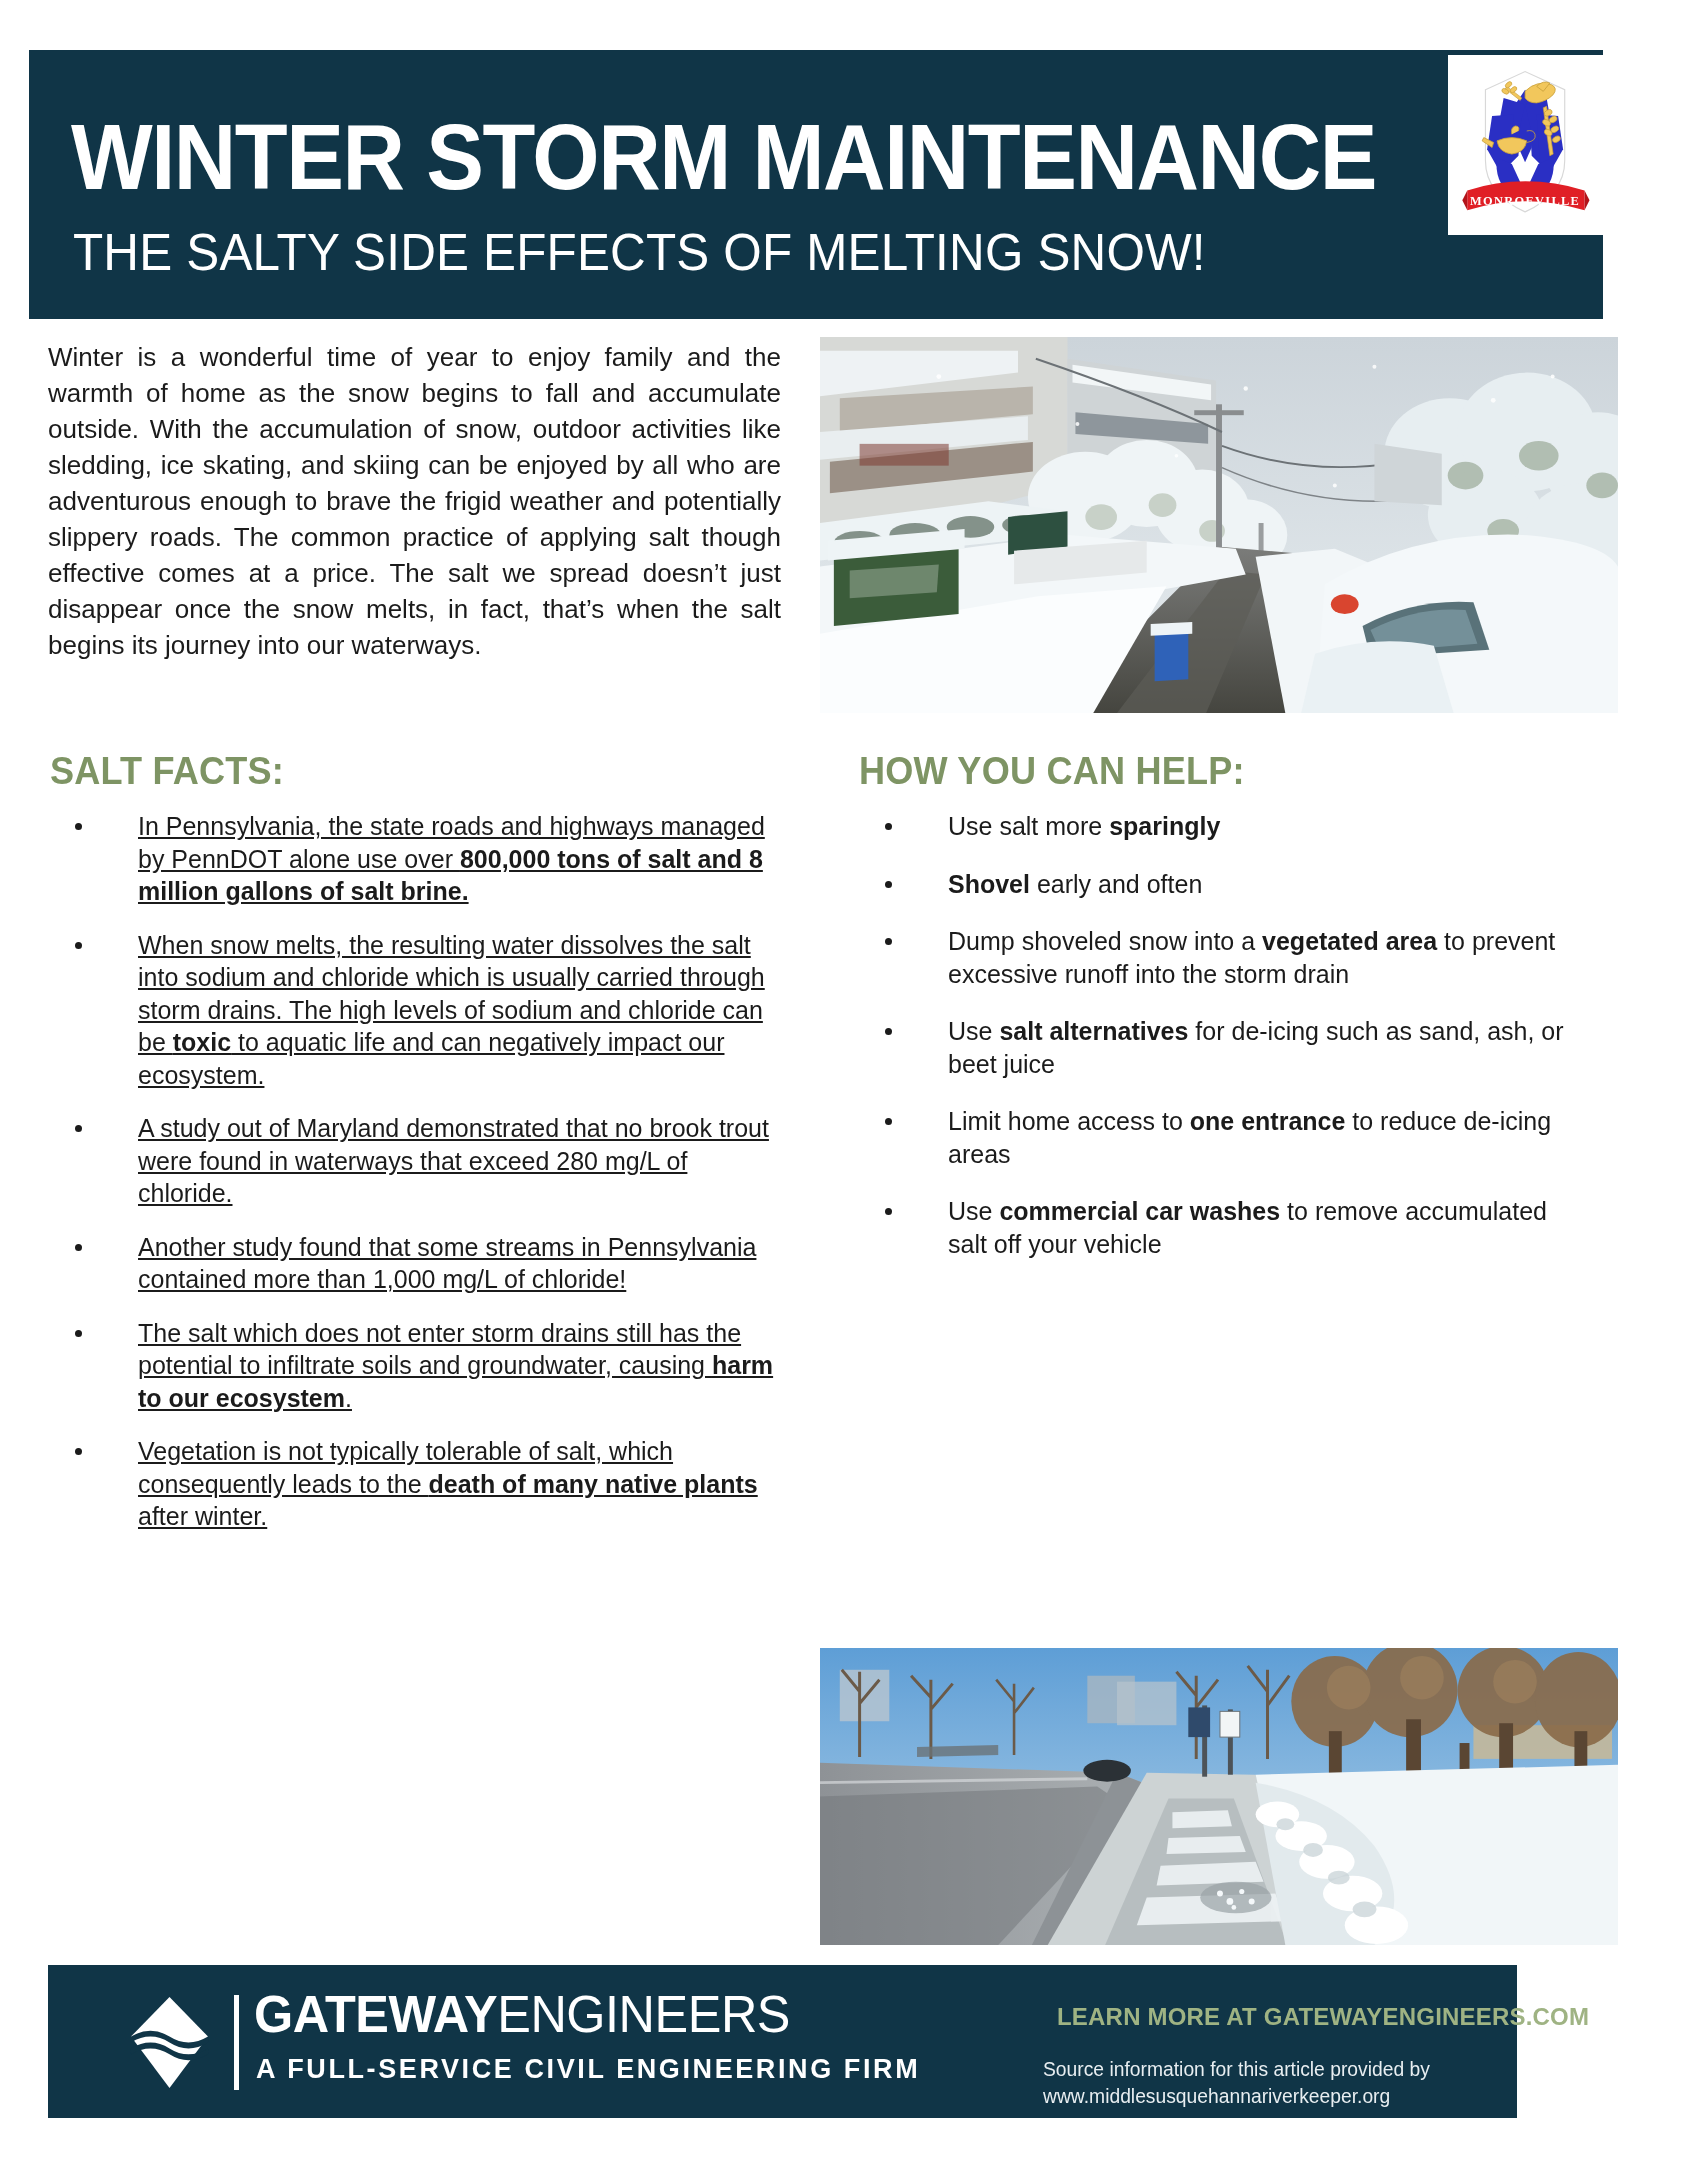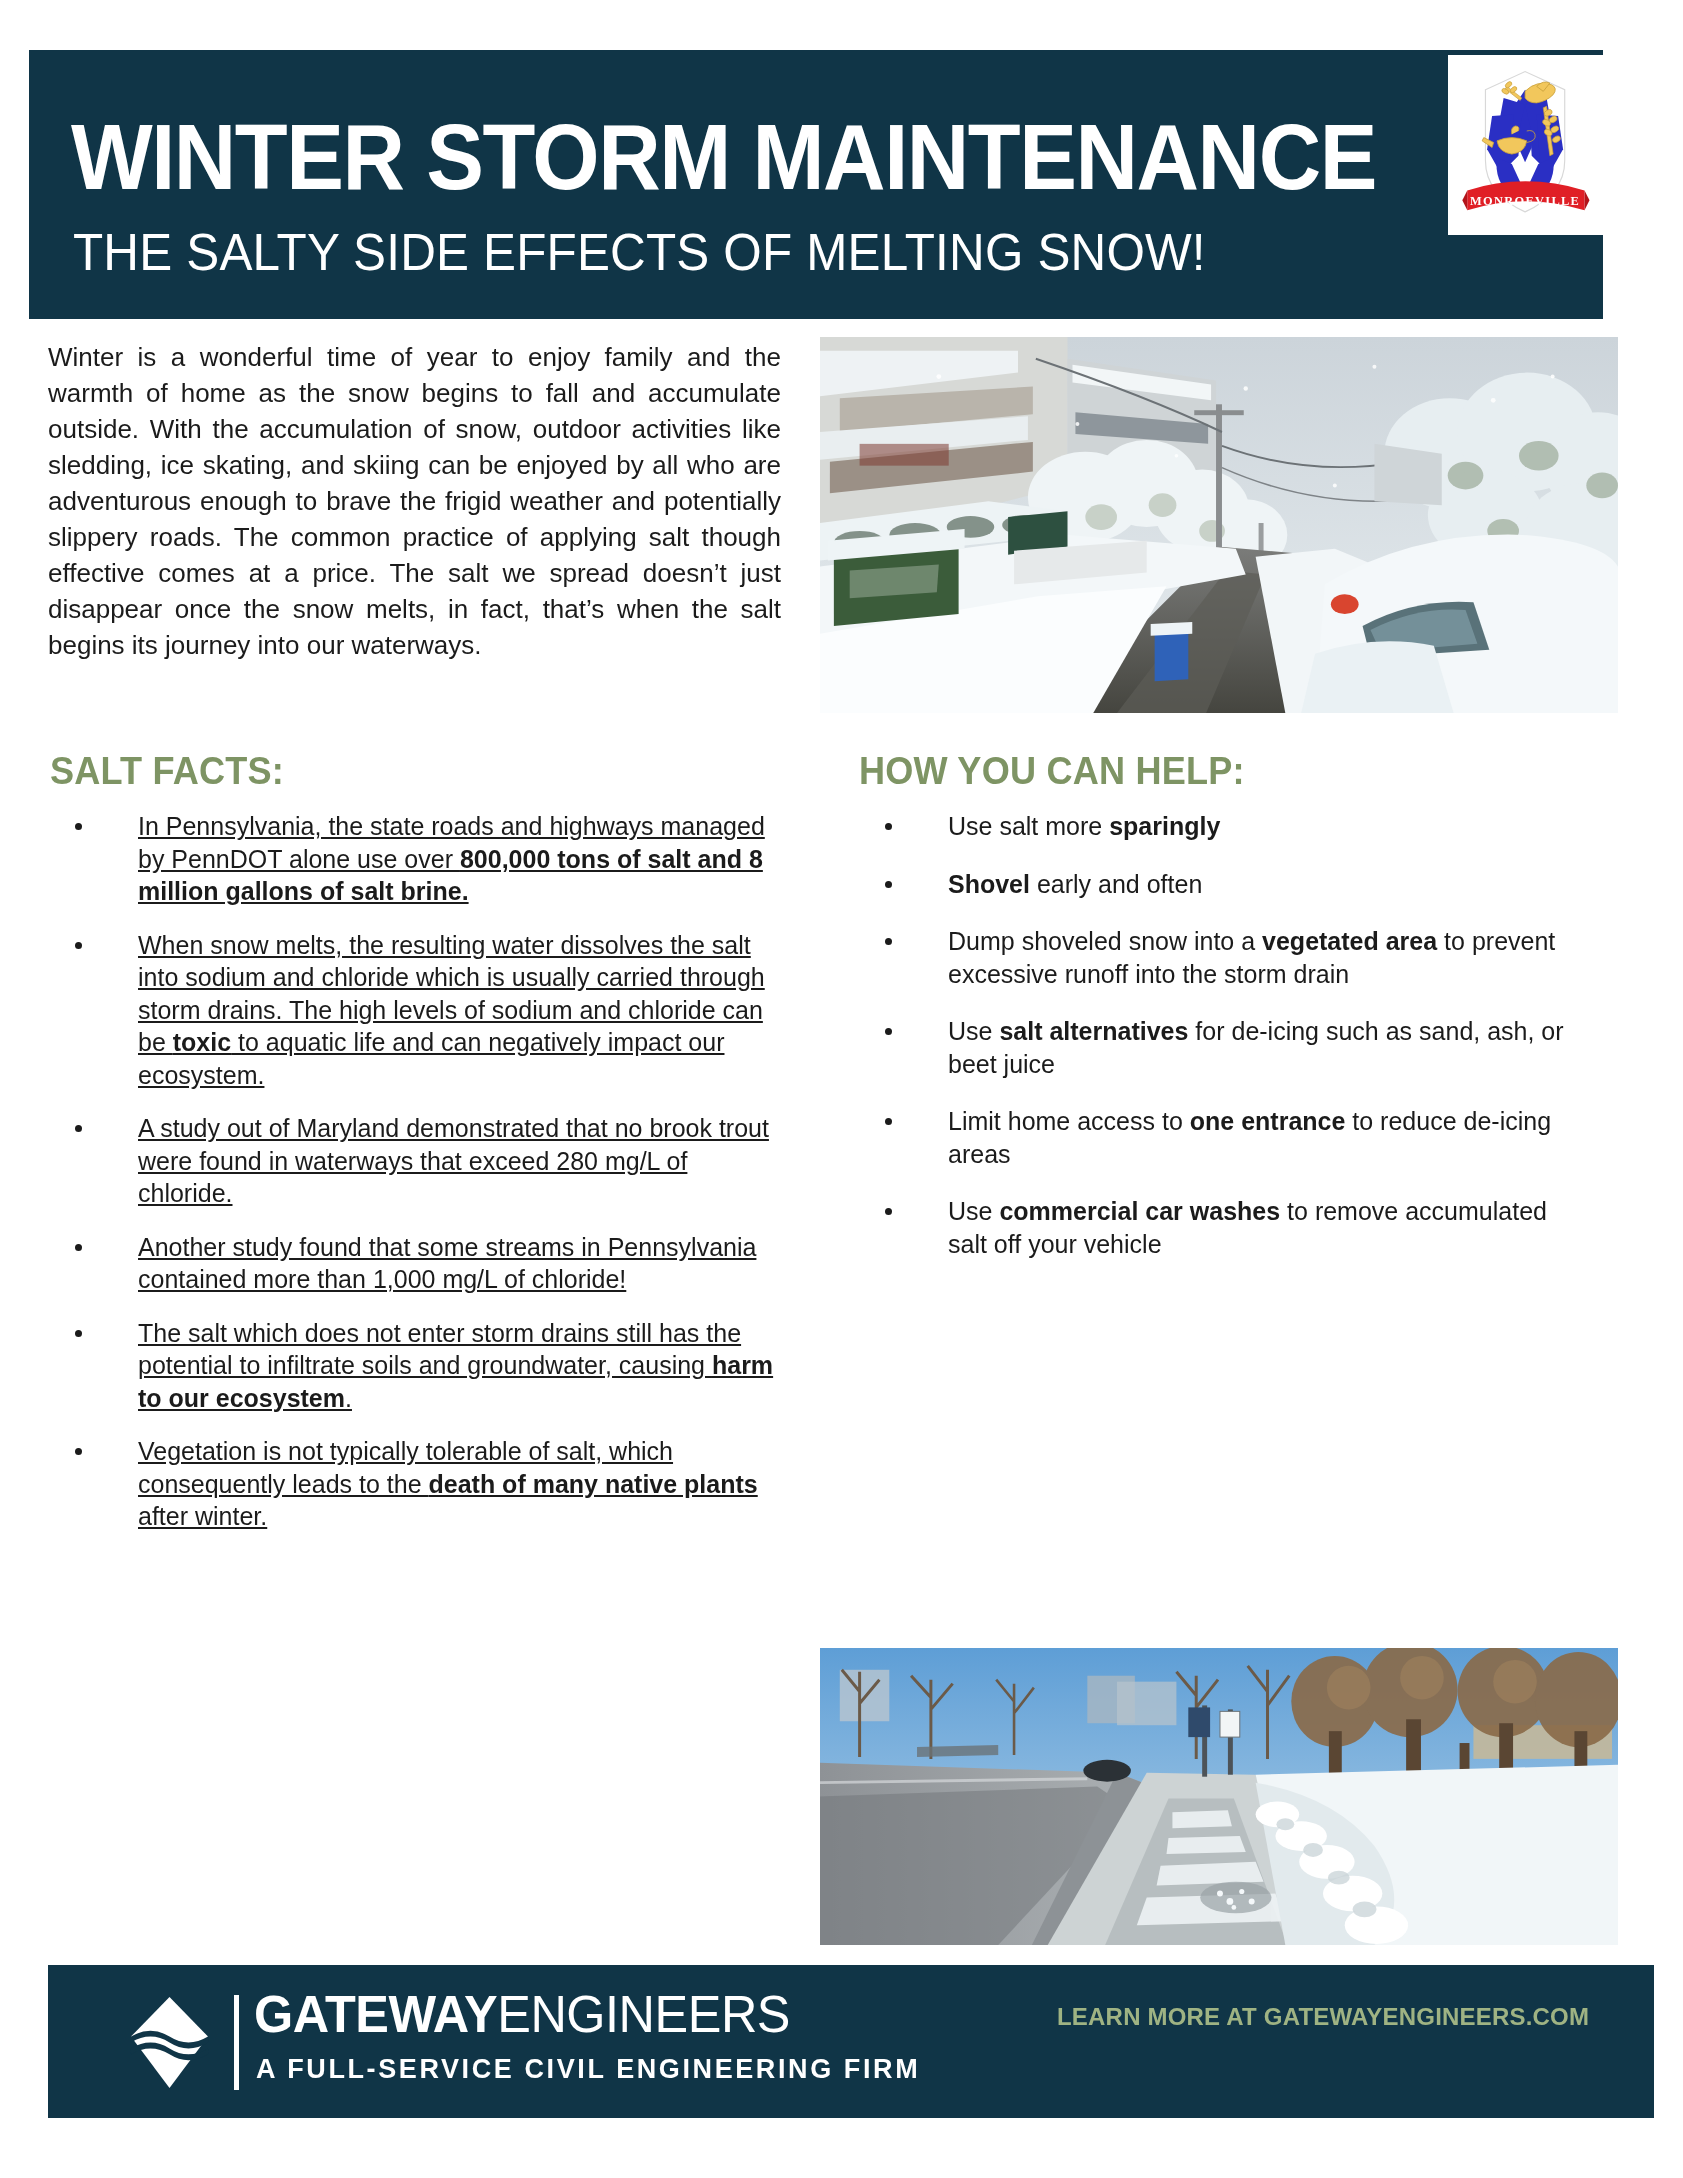--- a/index.html
+++ b/index.html
@@ -98,21 +98,21 @@
   li b { font-weight: 700; }
 
   .photo-mid {
     position: absolute; left: 820px; top: 1272px;
     width: 798px; height: 297px;
   }
 
   
   .footer {
     position: absolute; left: 48px; top: 1965px;
-    width: 1606px; height: 153px;
+    width: 1469px; height: 153px;
     background: #103547;
   }
   .gw-mark { position: absolute; left: 81px; top: 32px; width: 81px; height: 91px; }
   .gw-rule {
     position: absolute; left: 186px; top: 30px;
     width: 5px; height: 95px; background: #fff;
   }
   .gw-name {
     position: absolute; left: 206px; top: 23px;
     font-size: 52px; line-height: 1;
@@ -439,16 +439,18 @@
   <div class="footer">
     <svg class="gw-mark" viewBox="0 0 82 92">
       <path d="M41 0 L80 40 L41 92 L2 40 Z" fill="#ffffff"></path>
       <path d="M2 40 Q22 28 41 40 Q60 52 80 40 L80 46 Q60 58 41 46 Q22 34 2 46 Z" fill="#103547"></path>
       <path d="M2 52 Q22 40 41 52 Q60 64 80 52 L80 58 Q60 70 41 58 Q22 46 2 58 Z" fill="#103547"></path>
     </svg>
     <div class="gw-rule"></div>
     <div class="gw-name"><span class="bold">GATEWAY</span><span class="light">ENGINEERS</span></div>
     <div class="gw-tag">A FULL-SERVICE CIVIL ENGINEERING FIRM</div>
     <div class="learn">LEARN MORE AT GATEWAYENGINEERS.COM</div>
+    <div class="source">Source information for this article provided by
+www.middlesusquehannariverkeeper.org</div>
   </div>
 
 </div>
 
 
 </body></html>

